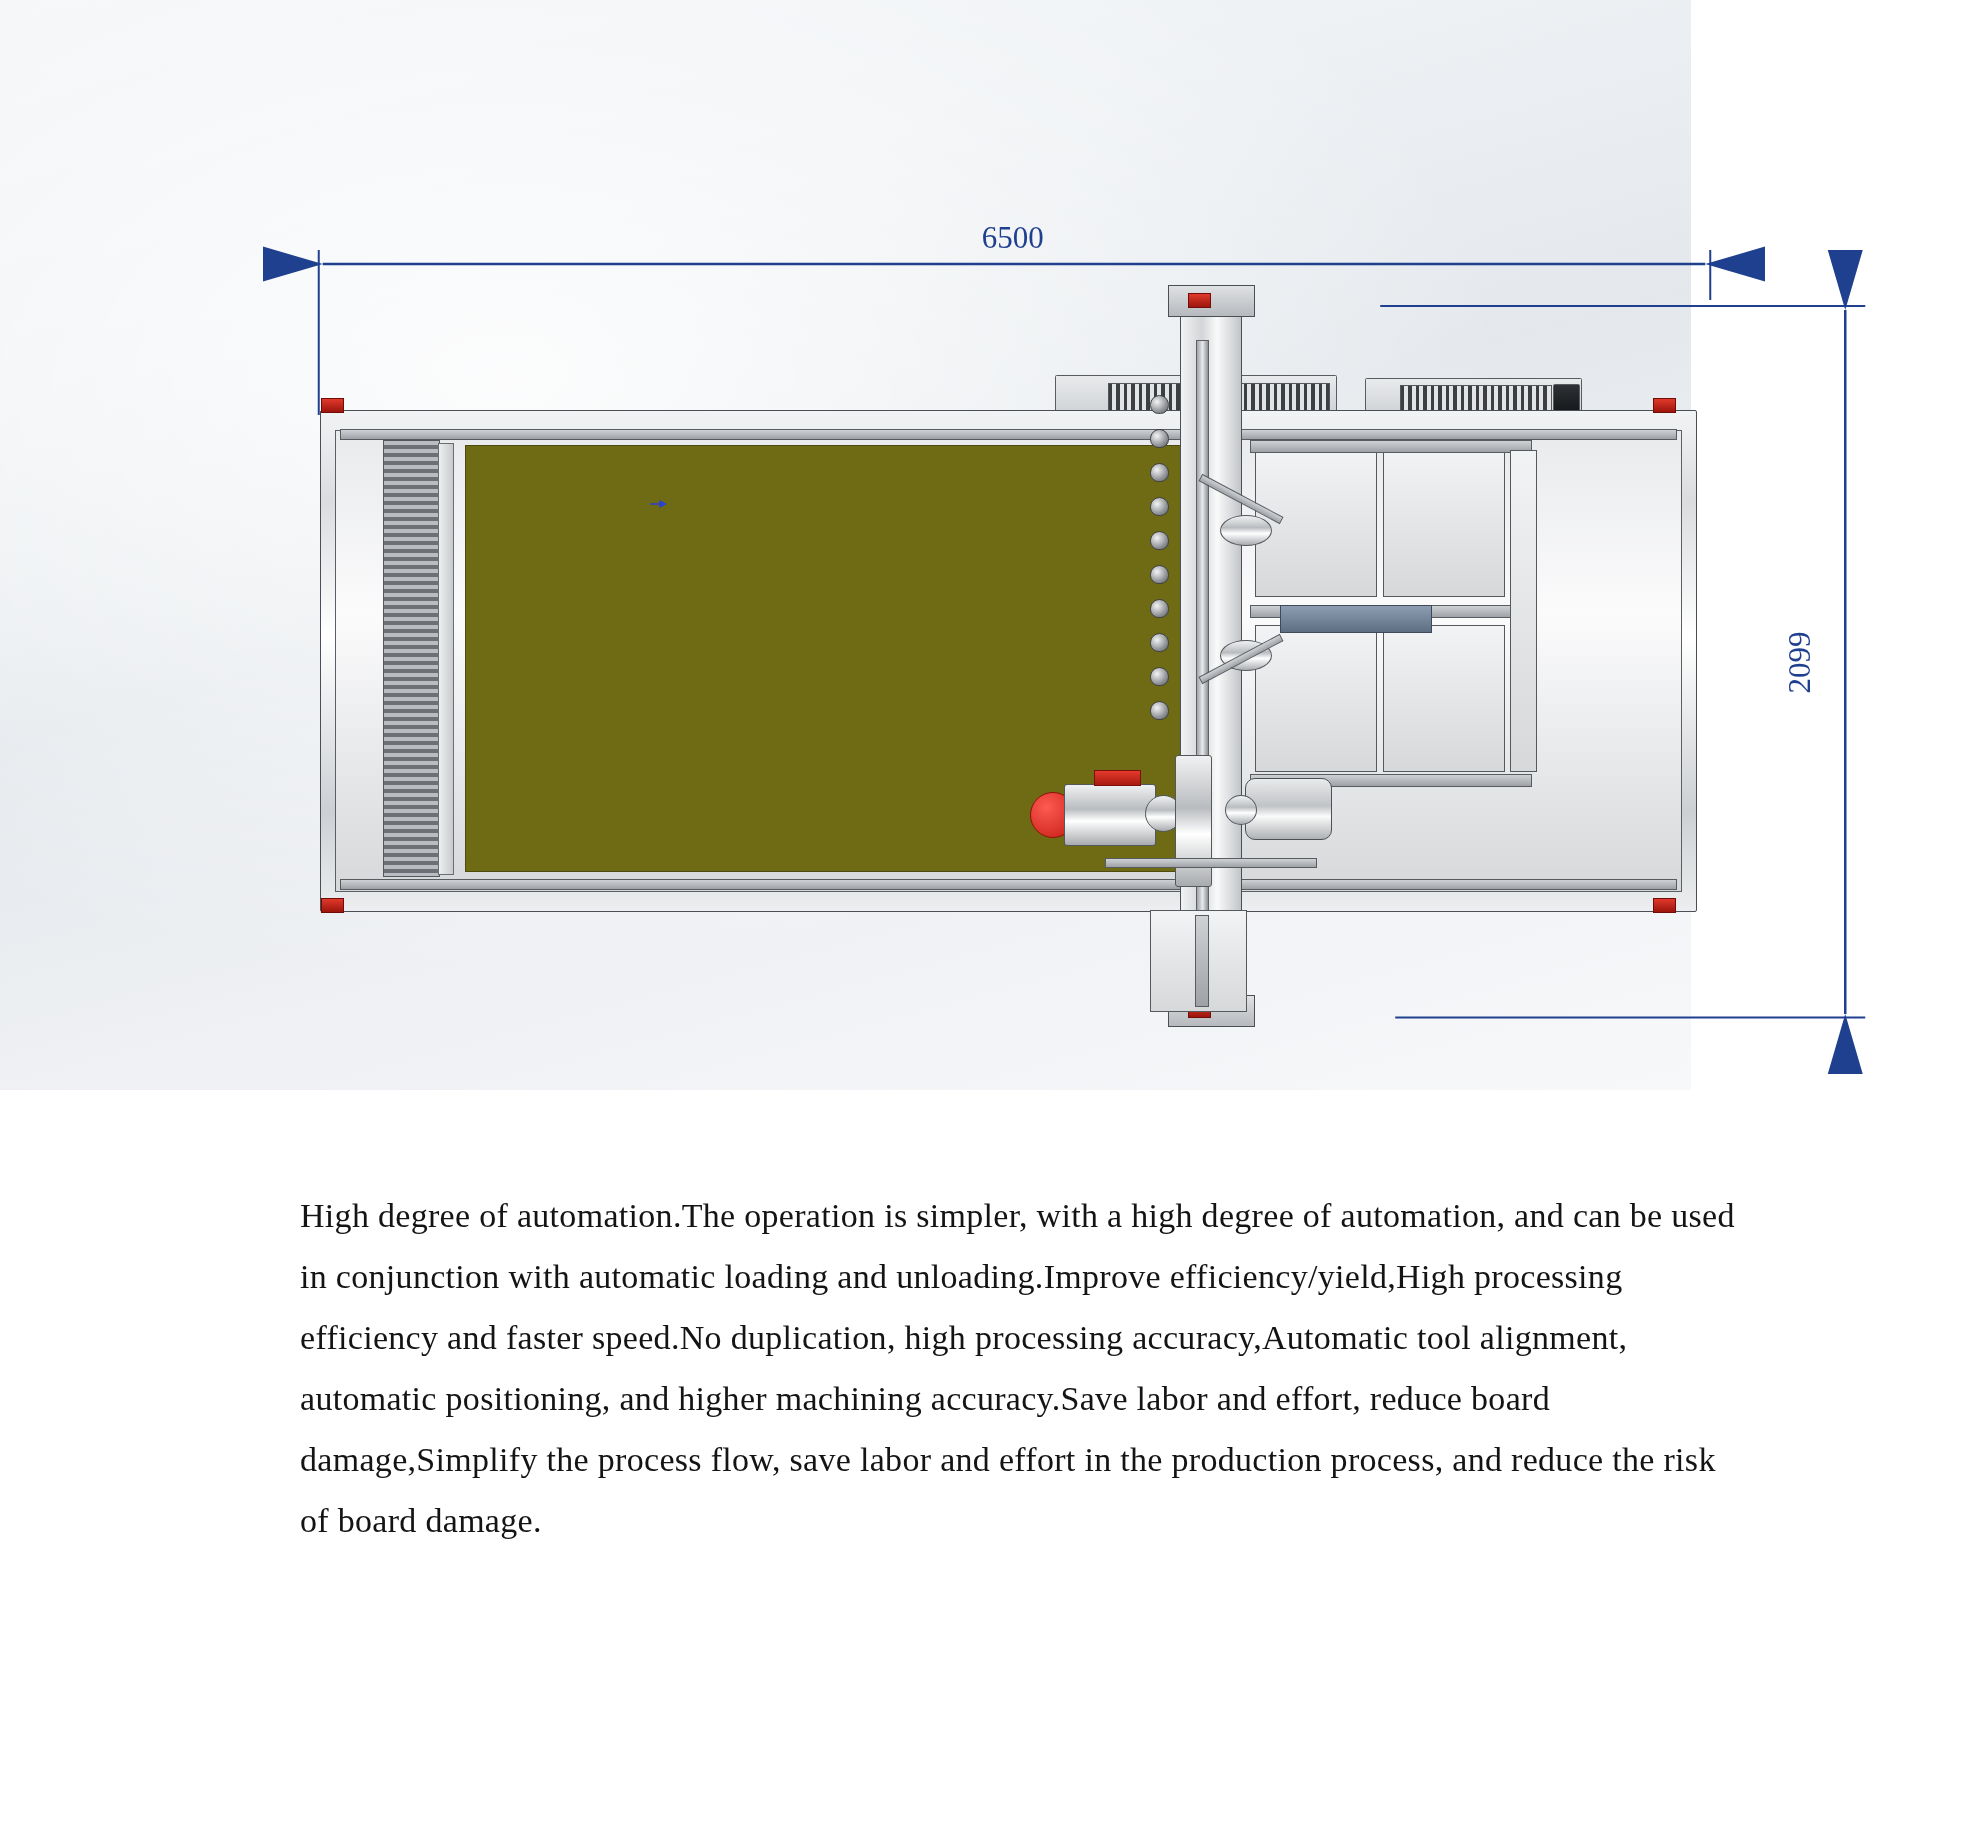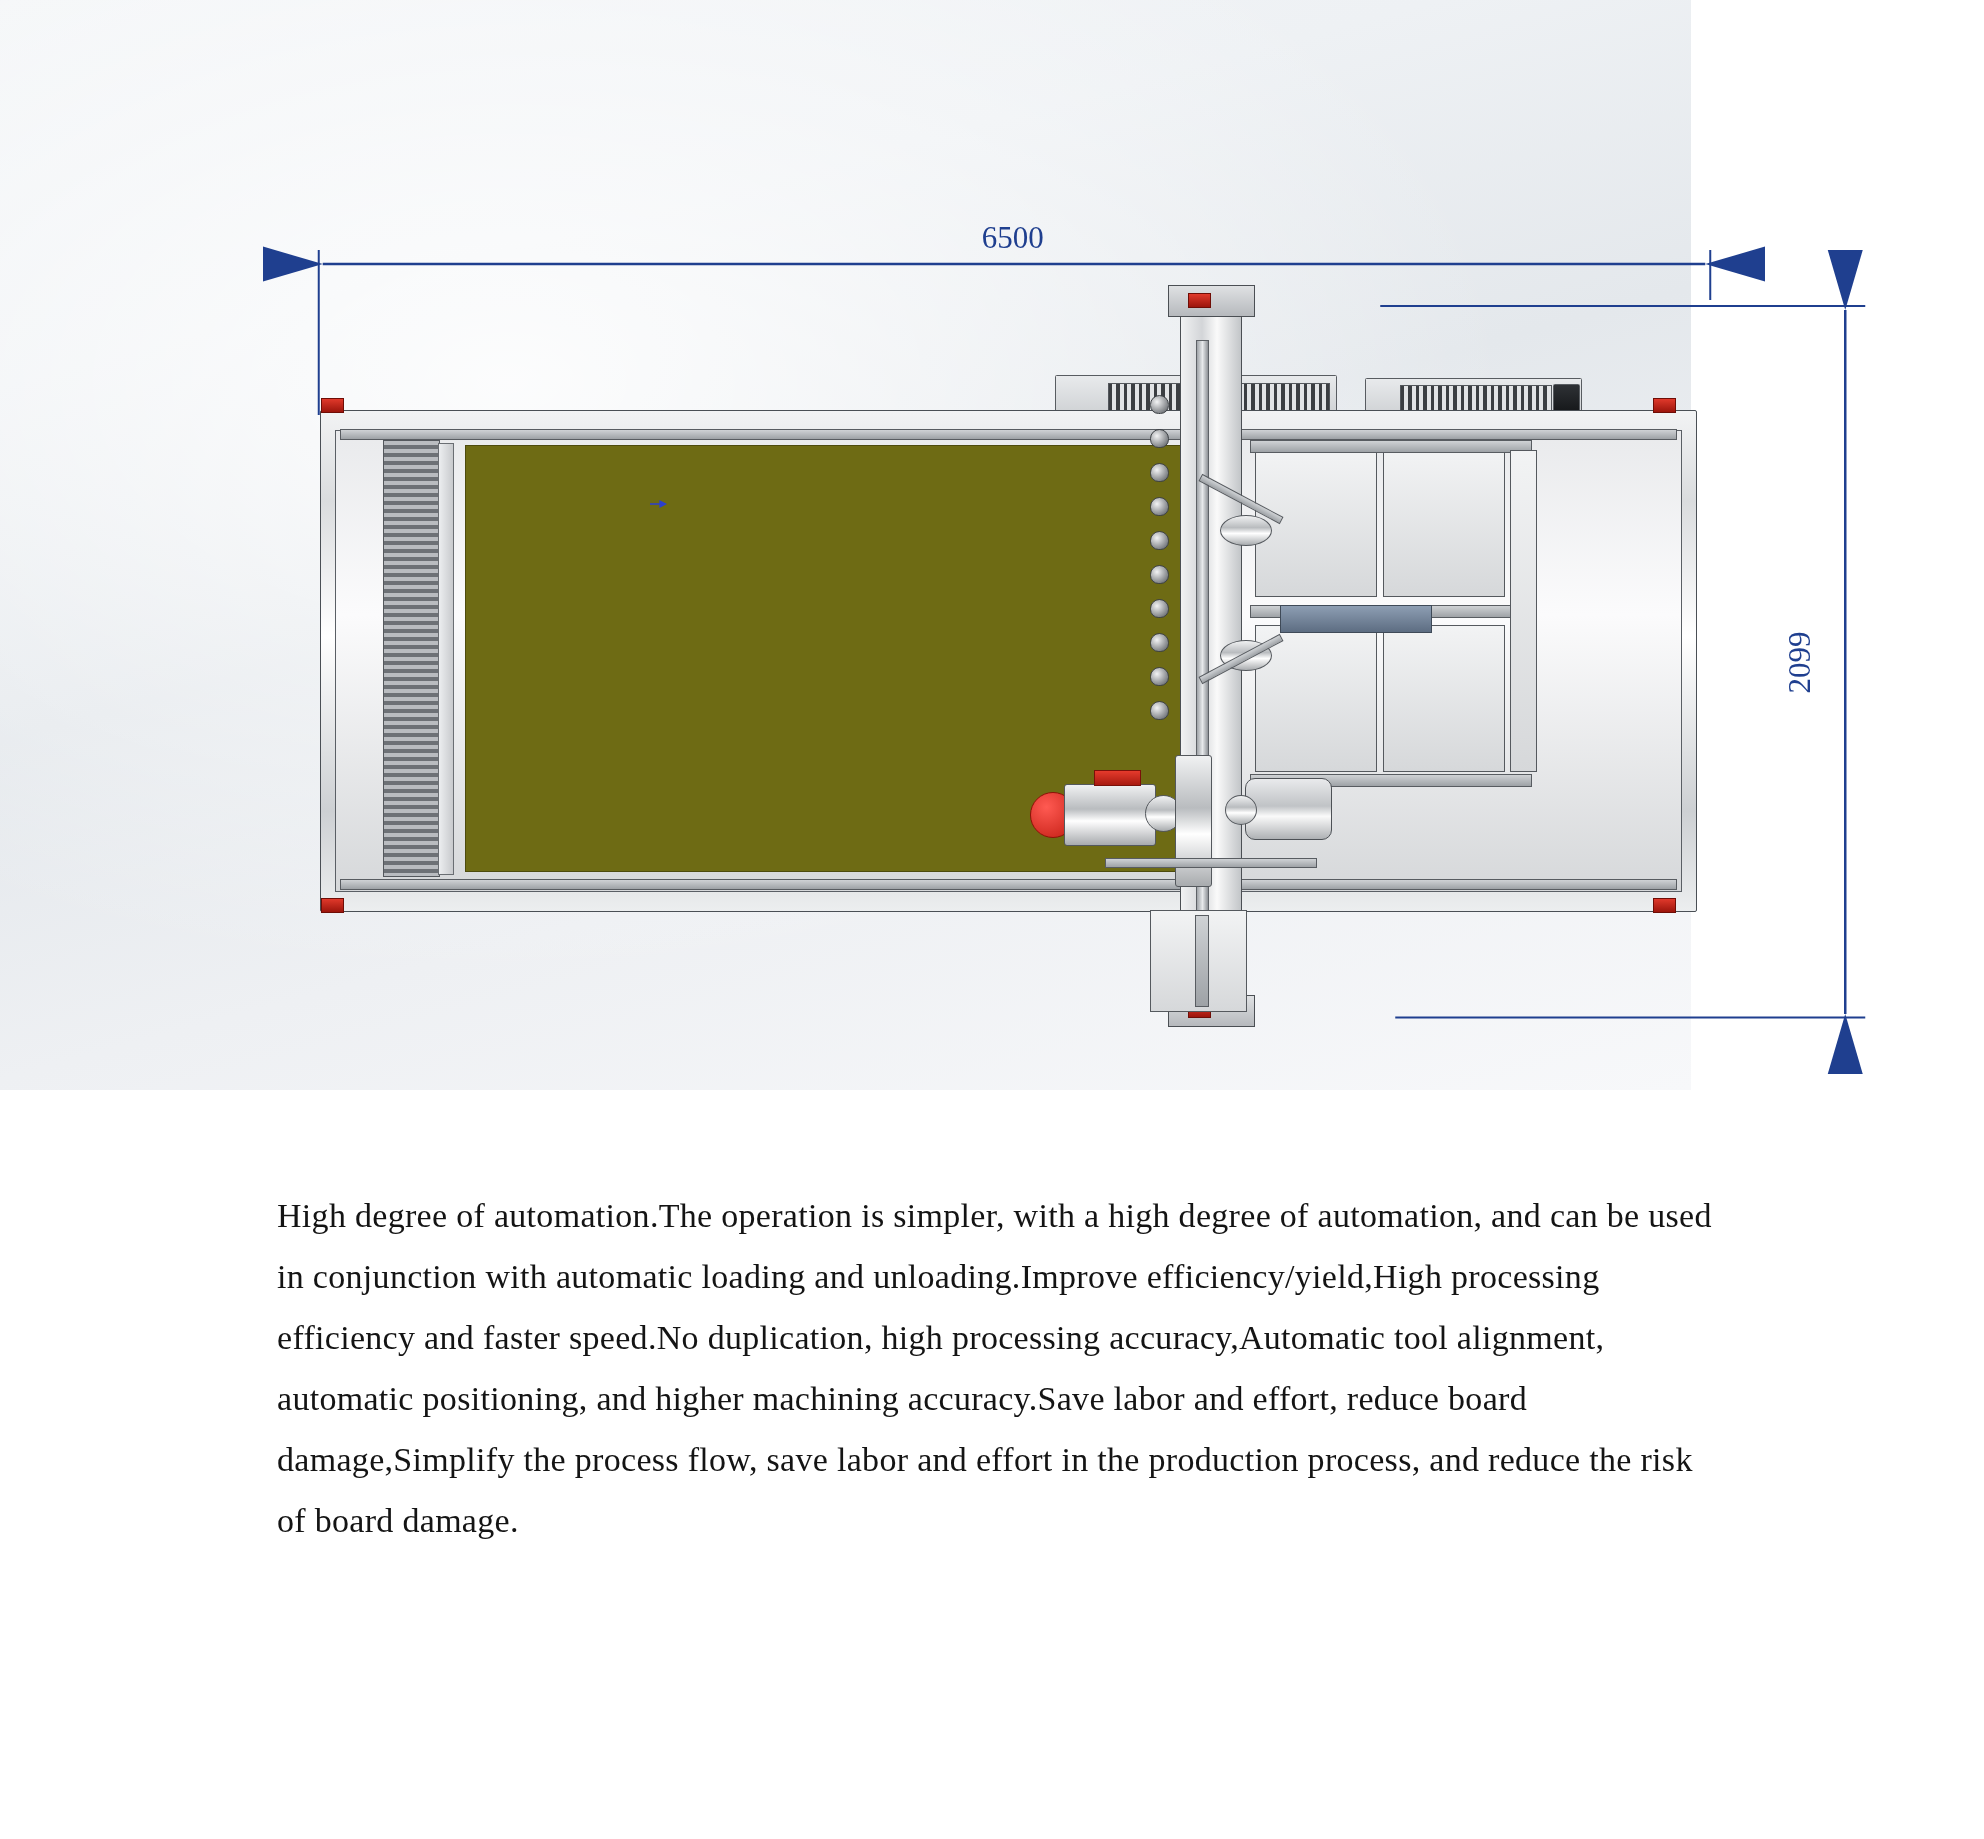--- a/index.html
+++ b/index.html
@@ -206,21 +206,21 @@
   .corner-tab {
     position: absolute;
     width: 21px; height: 13px;
     background: linear-gradient(180deg,#e0392b,#9c150c);
     border: 0.5px solid #6f0d06;
   }
 
   
   #description {
     position: absolute;
-    left: 277px;
+    left: 300px;
     top: 1185px;
     width: 1450px;
   }
   #description p {
     margin: 0;
     font-family: "Liberation Serif", serif;
     font-size: 34px;
     line-height: 61px;
     color: #141414;
     letter-spacing: 0.3px;

